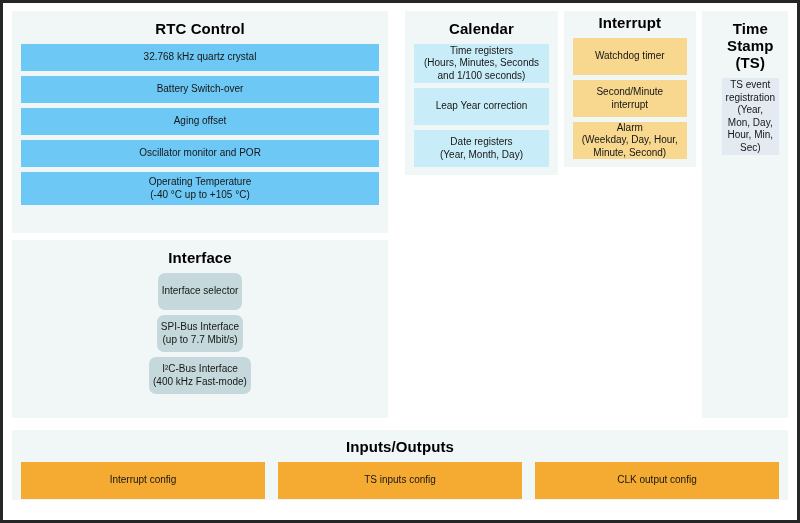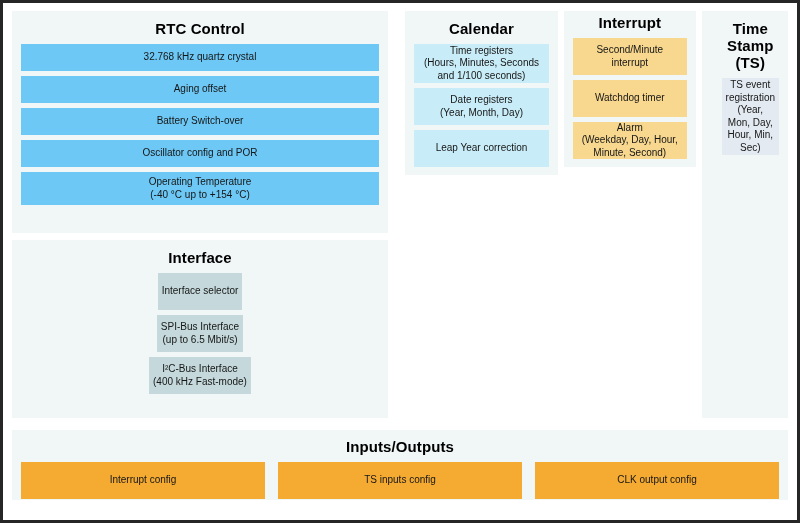--- a/index.html
+++ b/index.html
@@ -34,21 +34,21 @@
   .bar + .bar { margin-top:5px; }
 
   .panel-rtc        { height:222px; }
   .panel-interface  { flex:1;align-items:center; }
   .panel-calendar   { height:164px; }
   .panel-interrupt  { height:156px;justify-content:flex-end; }
   .panel-ts         { flex:1;padding-left:20px; }
 
   .panel-rtc .bar       { min-height:27px; background:var(--rtc-bar,#6dc8f5); }
   .panel-rtc .bar.tall  { min-height:33px; }
-  .panel-interface .bar { min-height:37px; background:var(--interface-bar,#c5d9dc); }
+  .panel-interface .bar { min-height:37px; background:var(--interface-bar,#c5d9dc);border-radius:7px; }
   .panel-calendar .bar  { min-height:37px; background:var(--calendar-bar,#c9edf8); }
   .panel-interrupt .bar { min-height:37px; background:var(--interrupt-bar,#f8d78e); }
   .panel-ts .bar        { min-height:37px; background:var(--ts-bar,#e3eaf2); }
 
   .panel-io { height:70px; margin-top:12px; }
   .panel-io .panel-title { padding:3px 0 6px; }
   .io-row { display:flex; gap:13px; }
   .io-row .bar { flex:1; min-height:37px; margin-top:1px; background:var(--io-bar,#f5ab32); }
 </style>
 </head>
@@ -56,53 +56,53 @@
 
 <div class="frame">
 
   <div class="top-row">
 
     <div class="col-left">
 
       <div class="panel panel-rtc">
         <div class="panel-title">RTC Control</div>
         <div class="bar">32.768 kHz quartz crystal</div>
+        <div class="bar">Battery Switch-over</div>
         <div class="bar">Aging offset</div>
-        <div class="bar">Battery Switch-over</div>
-        <div class="bar">Oscillator config and POR</div>
+        <div class="bar">Oscillator monitor and POR</div>
         <div class="bar tall">Operating Temperature
-(-40 °C up to +154 °C)</div>
+(-40 °C up to +105 °C)</div>
       </div>
 
       <div class="panel panel-interface">
         <div class="panel-title">Interface</div>
         <div class="bar">Interface selector</div>
         <div class="bar">SPI-Bus Interface
-(up to 6.5 Mbit/s)</div>
+(up to 7.7 Mbit/s)</div>
         <div class="bar">I²C-Bus Interface
 (400 kHz Fast-mode)</div>
       </div>
 
     </div>
 
     <div class="col-right">
 
       <div class="panel panel-calendar">
         <div class="panel-title">Calendar</div>
         <div class="bar">Time registers
 (Hours, Minutes, Seconds and 1/100 seconds)</div>
+        <div class="bar">Leap Year correction</div>
         <div class="bar">Date registers
 (Year, Month, Day)</div>
-        <div class="bar">Leap Year correction</div>
       </div>
 
       <div class="panel panel-interrupt">
         <div class="panel-title">Interrupt</div>
+        <div class="bar">Watchdog timer</div>
         <div class="bar">Second/Minute interrupt</div>
-        <div class="bar">Watchdog timer</div>
         <div class="bar">Alarm
 (Weekday, Day, Hour, Minute, Second)</div>
       </div>
 
       <div class="panel panel-ts">
         <div class="panel-title">Time Stamp (TS)</div>
         <div class="bar">TS event registration
 (Year, Mon, Day, Hour, Min, Sec)</div>
       </div>
 

